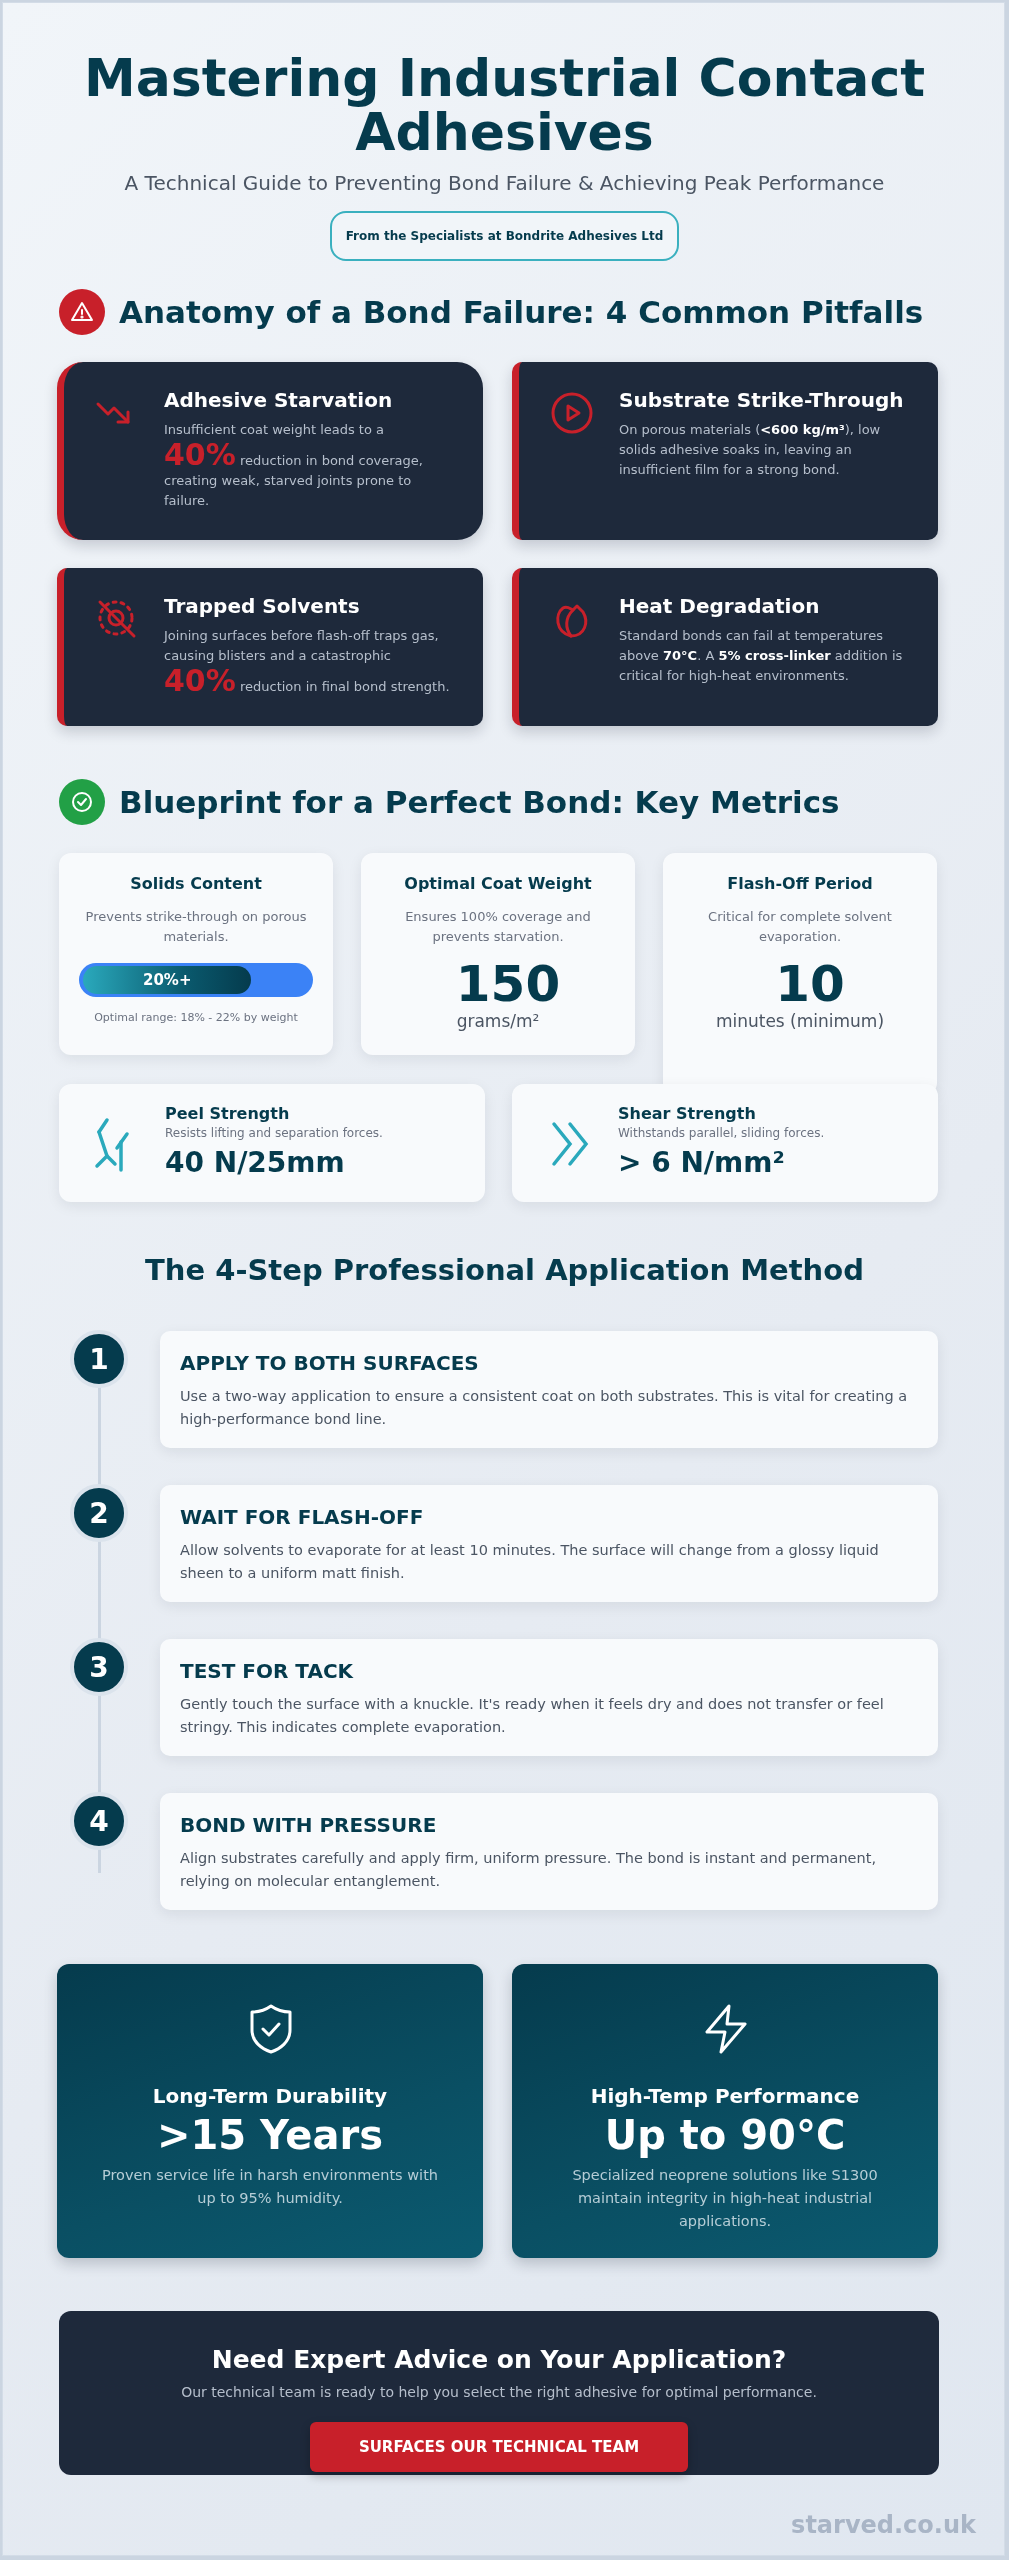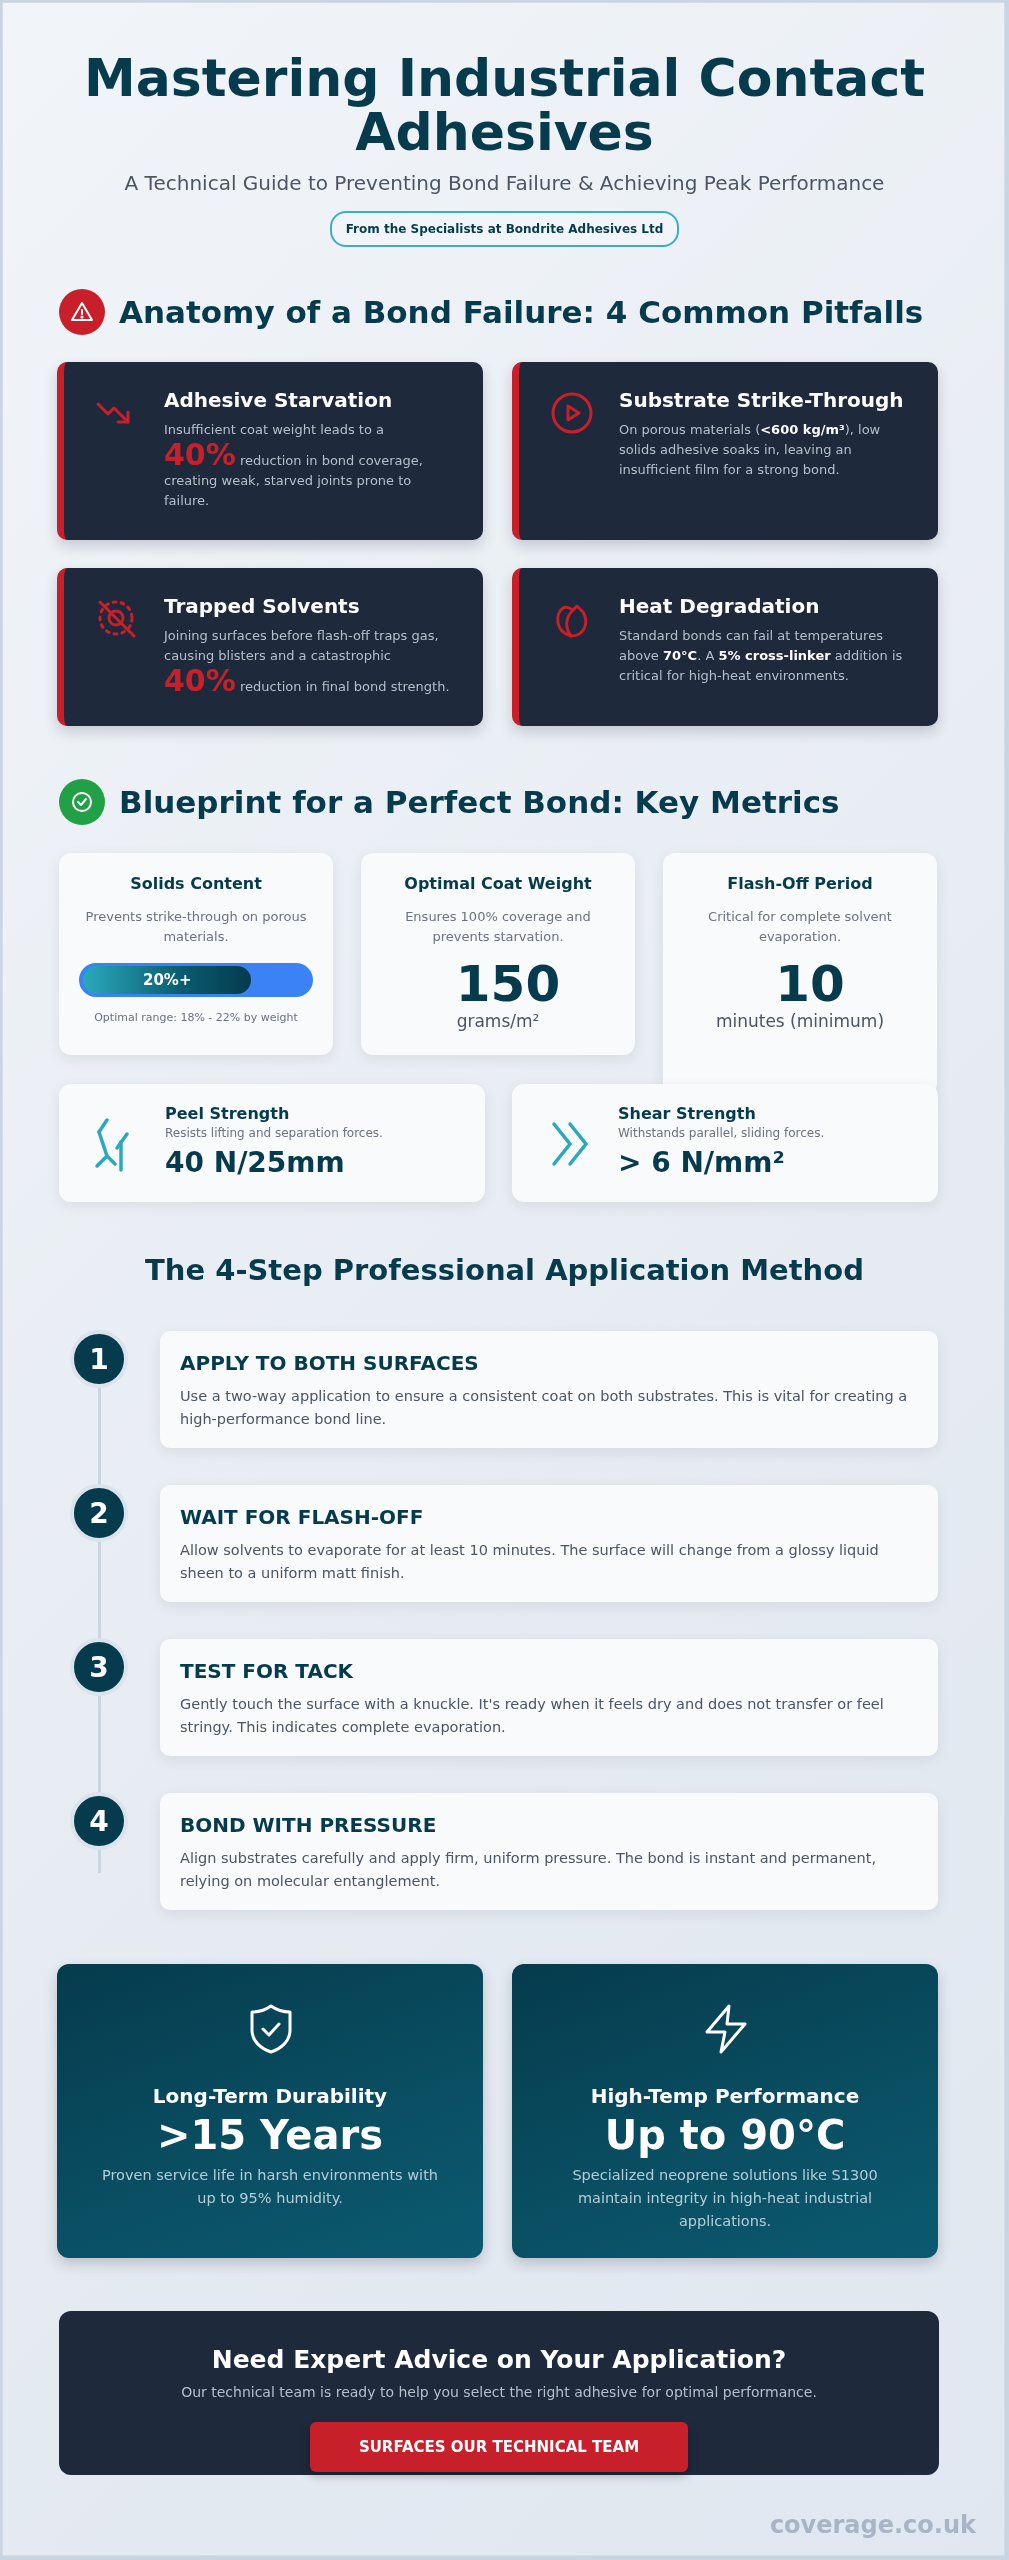--- a/index.html
+++ b/index.html
@@ -20,21 +20,21 @@
       position: absolute; left: 0; top: 48px; width: 1003px;
       text-align: center; color: #053b4d; font-weight: bold; font-size: 52px; line-height: 54px;
     }
     .subtitle {
       position: absolute; left: 0; top: 168px; width: 1003px; text-align: center;
       color: #4b5563; font-size: 20px;
     }
     .badge-wrap { position: absolute; left: 0; top: 208px; width: 1003px; text-align: center; }
     .badge {
       display: inline-block; border: 2px solid #3ab0bf; border-radius: 16px;
-      padding: 9px 14px; font-size: 12px; font-weight: bold; color: #053b4d; background: #f1f5f9; text-align: right;
+      padding: 16px 14px; font-size: 12px; font-weight: bold; color: #053b4d; background: #f1f5f9; text-align: right;
     }
 
     
     .sec-head { position: absolute; left: 56px; display: flex; align-items: center; gap: 14px; }
     .sec-icon { width: 46px; height: 46px; border-radius: 50%; display: flex; align-items: center; justify-content: center; }
     .sec-title { font-size: 31px; font-weight: bold; color: #053b4d; }
 
     
     .pit {
       position: absolute; width: 426px; background: #1e293b; border-radius: 10px;
@@ -136,21 +136,21 @@
     <div class="sec-icon" style="background:#c8202a;">
       <svg width="24" height="24" viewBox="0 0 24 24" fill="none" stroke="#fff" stroke-width="2" stroke-linejoin="round" stroke-linecap="round">
         <path d="M12 3 L22 20 H2 Z"></path>
           <line x1="12" y1="10" x2="12" y2="14"></line>
           <circle cx="12" cy="17" r="0.6" fill="#fff"></circle>
       </svg>
     </div>
     <div class="sec-title">Anatomy of a Bond Failure: 4 Common Pitfalls</div>
   </div>
 
-  <div class="pit" style="left:54px; top:359px; height:178px;">
+  <div class="pit" style="left:54px; top:359px; height:178px;border-radius:26px;">
     <svg class="p-icon" viewBox="0 0 46 46" fill="none" stroke="#c8202a" stroke-width="3" stroke-linecap="round" stroke-linejoin="round">
       <polyline points="4,14 14,24 20,18 34,32"></polyline>
         <polyline points="24,32 34,32 34,22"></polyline>
     </svg>
     <h3>Adhesive Starvation</h3>
     <p>
       <span>Insufficient coat weight leads to a</span><br>
       <span class="big-red">40%</span><span> reduction in bond coverage, creating weak, starved joints prone to failure.</span>
     </p>
   </div>
@@ -287,14 +287,14 @@
     <div class="h-val">Up to 90°C</div>
     <div class="h-desc">Specialized neoprene solutions like S1300 maintain integrity in high-heat industrial applications.</div>
   </div>
 
   <div class="cta">
     <h2>Need Expert Advice on Your Application?</h2>
     <p>Our technical team is ready to help you select the right adhesive for optimal performance.</p>
     <button class="cta-btn">SURFACES OUR TECHNICAL TEAM</button>
   </div>
 
-  <div class="footer-url">coverage.co.uk</div>
+  <div class="footer-url">starved.co.uk</div>
 </div>
 
 </body></html>

